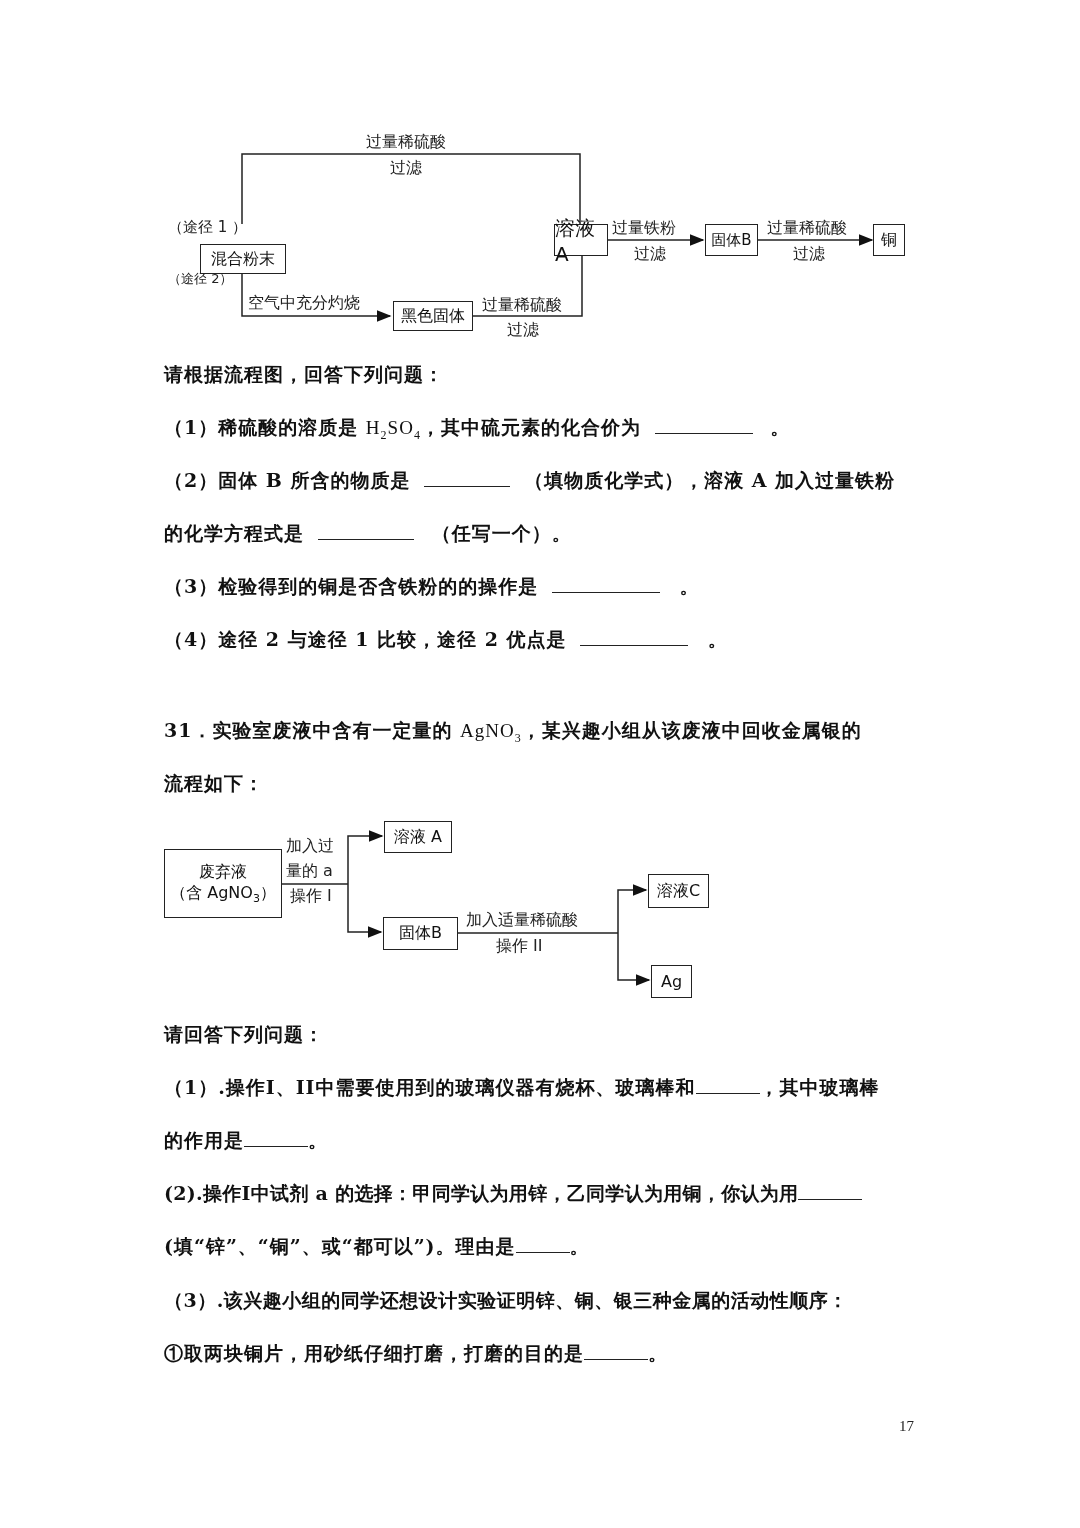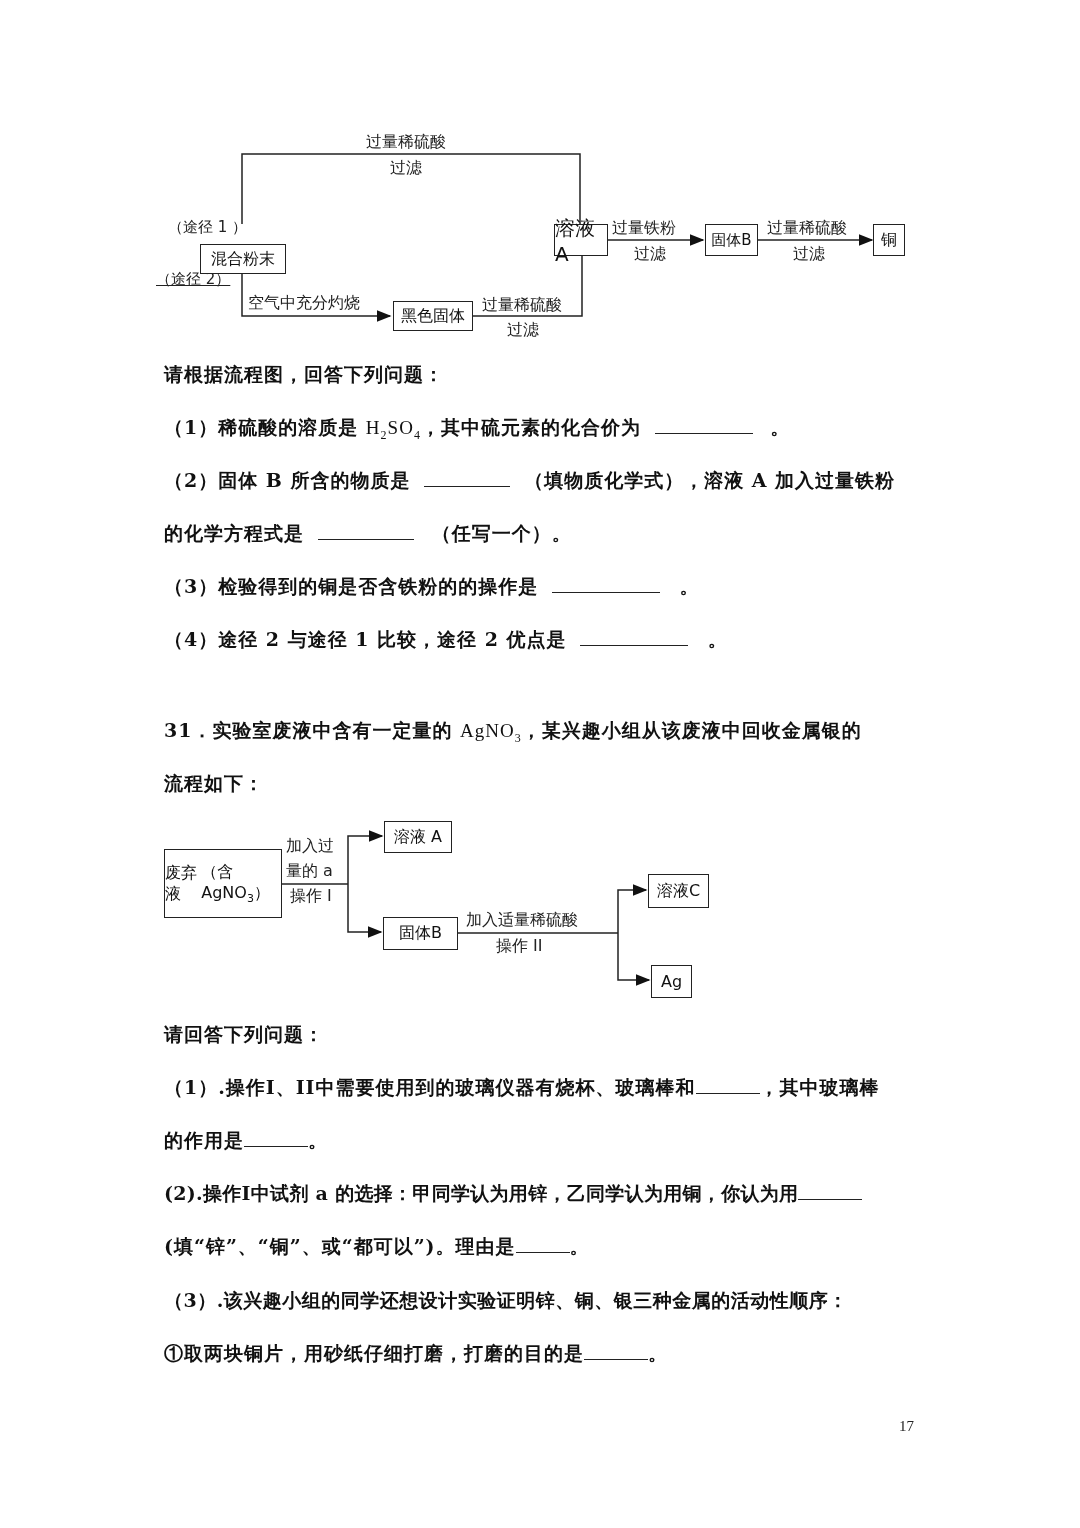--- a/index.html
+++ b/index.html
@@ -33,21 +33,21 @@
     <polyline points="473,316 582,316 582,256" fill="none" stroke="#222" stroke-width="1.5"></polyline>
 
     <line x1="608" y1="240" x2="703" y2="240" stroke="#222" stroke-width="1.5" marker-end="url(#arr)"></line>
 
     <line x1="758" y1="240" x2="872" y2="240" stroke="#222" stroke-width="1.5" marker-end="url(#arr)"></line>
   </svg>
 
   <div class="lbl" style="left:366px; top:132px;">过量稀硫酸</div>
   <div class="lbl" style="left:390px; top:158px;">过滤</div>
   <div class="lbl" style="left:168px; top:191px; font-size:15px;margin-top:27px;">（途径 1 ）</div>
-  <div class="lbl" style="left:156px; top:270px; font-size:15px;text-decoration:underline;">（途径 2）</div>
+  <div class="lbl" style="left:168px; top:270px; font-size:13px;">（途径 2）</div>
 
   <div class="box" style="left:200px; top:224px; width:86px; height:30px;margin-top:20px;">混合粉末</div>
   <div class="box" style="left:554px; top:224px; width:54px; height:32px; font-size:20px;">溶液A</div>
   <div class="box" style="left:705px; top:224px; width:53px; height:32px; font-size:15px;">固体B</div>
   <div class="box" style="left:873px; top:224px; width:32px; height:32px;">铜</div>
   <div class="box" style="left:393px; top:301px; width:80px; height:30px;">黑色固体</div>
 
   <div class="lbl" style="left:612px; top:218px;">过量铁粉</div>
   <div class="lbl" style="left:634px; top:244px;">过滤</div>
   <div class="lbl" style="left:767px; top:218px;">过量稀硫酸</div>
@@ -99,21 +99,21 @@
       </marker>
     </defs>
     <line x1="282" y1="884" x2="348" y2="884" stroke="#222" stroke-width="1.5"></line>
     <polyline points="348,884 348,836 382,836" fill="none" stroke="#222" stroke-width="1.5" marker-end="url(#arr2)"></polyline>
     <polyline points="348,884 348,932 381,932" fill="none" stroke="#222" stroke-width="1.5" marker-end="url(#arr2)"></polyline>
     <line x1="458" y1="933" x2="618" y2="933" stroke="#222" stroke-width="1.5"></line>
     <polyline points="618,933 618,890 646,890" fill="none" stroke="#222" stroke-width="1.5" marker-end="url(#arr2)"></polyline>
     <polyline points="618,933 618,980 649,980" fill="none" stroke="#222" stroke-width="1.5" marker-end="url(#arr2)"></polyline>
   </svg>
 
-  <div class="box" style="left:164px; top:849px; width:118px; height:69px; font-size:16px;">
+  <div class="box" style="left:164px; top:849px; width:118px; height:69px; flex-direction:column; font-size:16px;">
     <span>废弃液</span>
     <span><span>（含 AgNO</span><sub style="font-size:11px;">3</sub><span>）</span></span>
   </div>
   <div class="lbl" style="left:286px; top:836px;">加入过</div>
   <div class="lbl" style="left:286px; top:861px;">量的 a</div>
   <div class="lbl" style="left:290px; top:886px;">操作 I</div>
 
   <div class="box" style="left:384px; top:821px; width:68px; height:32px;">溶液 A</div>
   <div class="box" style="left:383px; top:917px; width:75px; height:33px;">固体B</div>
 

